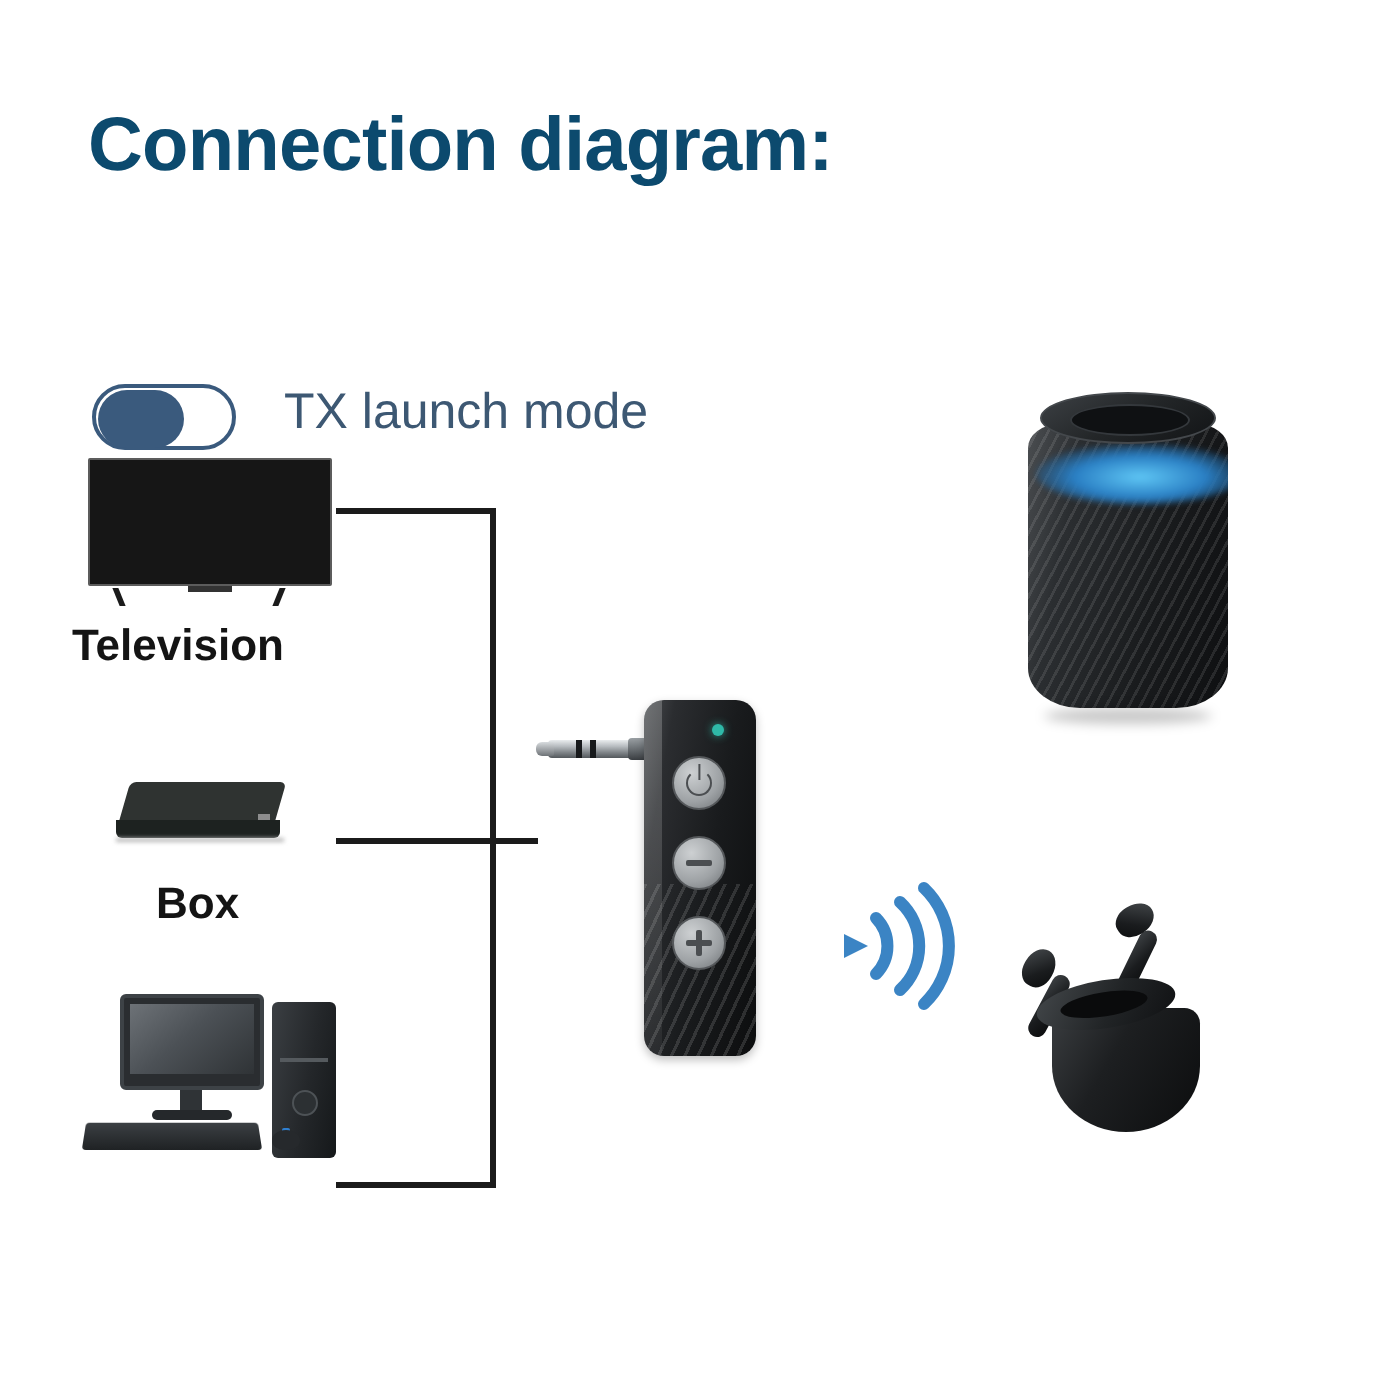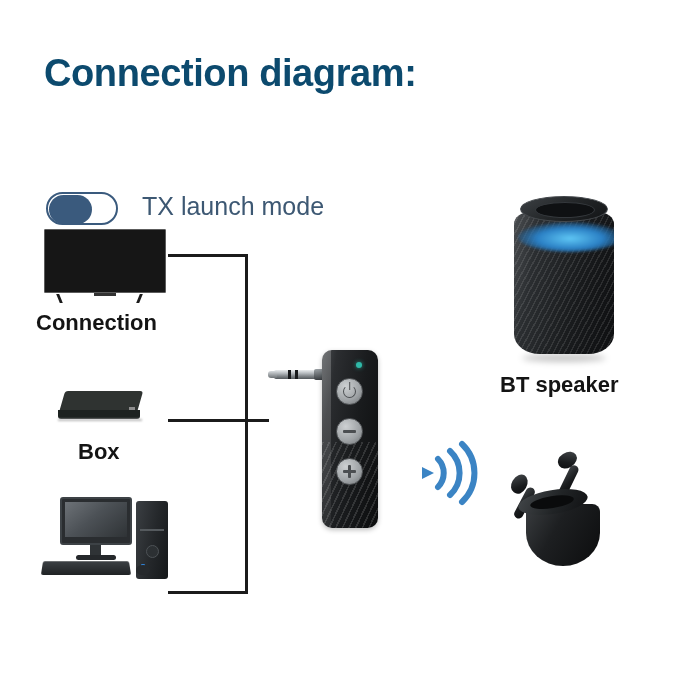--- a/index.html
+++ b/index.html
@@ -533,21 +533,21 @@
   <div class="wire wire-box"></div>
   <div class="wire wire-pc"></div>
   <div class="wire wire-dev"></div>
 
   <div class="tv">
     <div class="tv-screen"></div>
     <div class="tv-chin"></div>
     <div class="tv-foot left"></div>
     <div class="tv-foot right"></div>
   </div>
-  <div class="src-label label-tv">Connection</div>
+  <div class="src-label label-tv">Television</div>
 
   <div class="stb">
     <div class="stb-top"></div>
     <div class="stb-front"></div>
     <div class="stb-led"></div>
     <div class="stb-shadow"></div>
   </div>
   <div class="src-label label-box">Box</div>
 
   <div class="pc">
@@ -601,21 +601,20 @@
 
   <div class="speaker">
     <div class="spk-body">
       <div class="spk-glow"></div>
     </div>
     <div class="spk-top">
       <div class="spk-top-inner"></div>
     </div>
     <div class="spk-shadow"></div>
   </div>
-  <div class="src-label label-speaker">BT speaker</div>
 
   <div class="headset">
     <div class="bud-stem stem-a"></div>
     <div class="bud bud-a"></div>
     <div class="bud-stem stem-b"></div>
     <div class="bud bud-b"></div>
     <div class="case"></div>
     <div class="case-lid">
       <div class="case-lid-inner"></div>
     </div>

